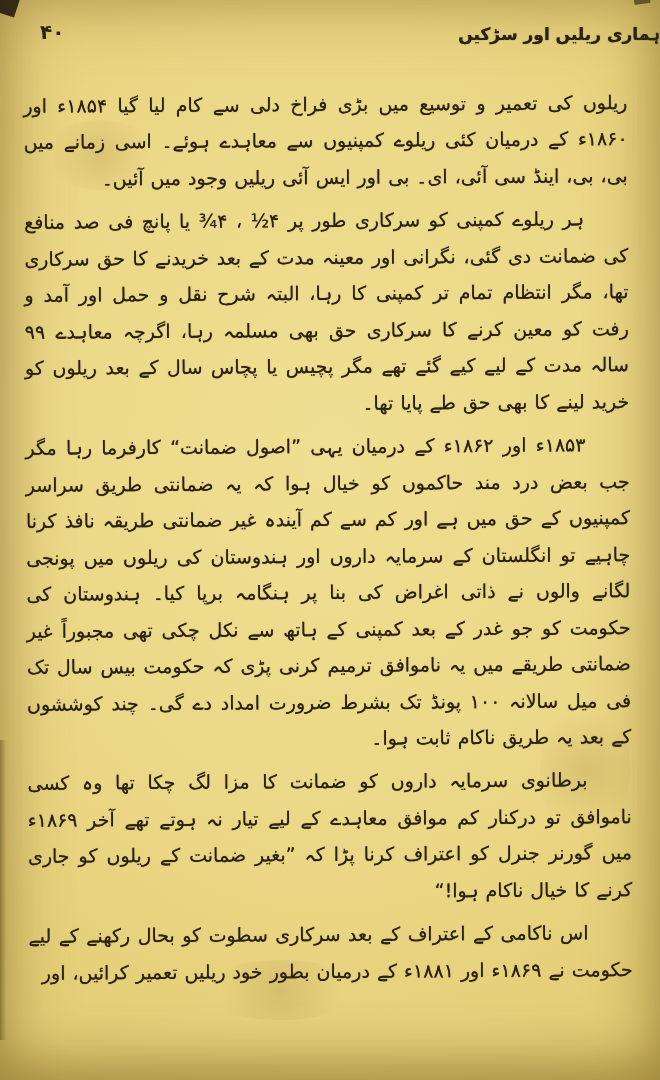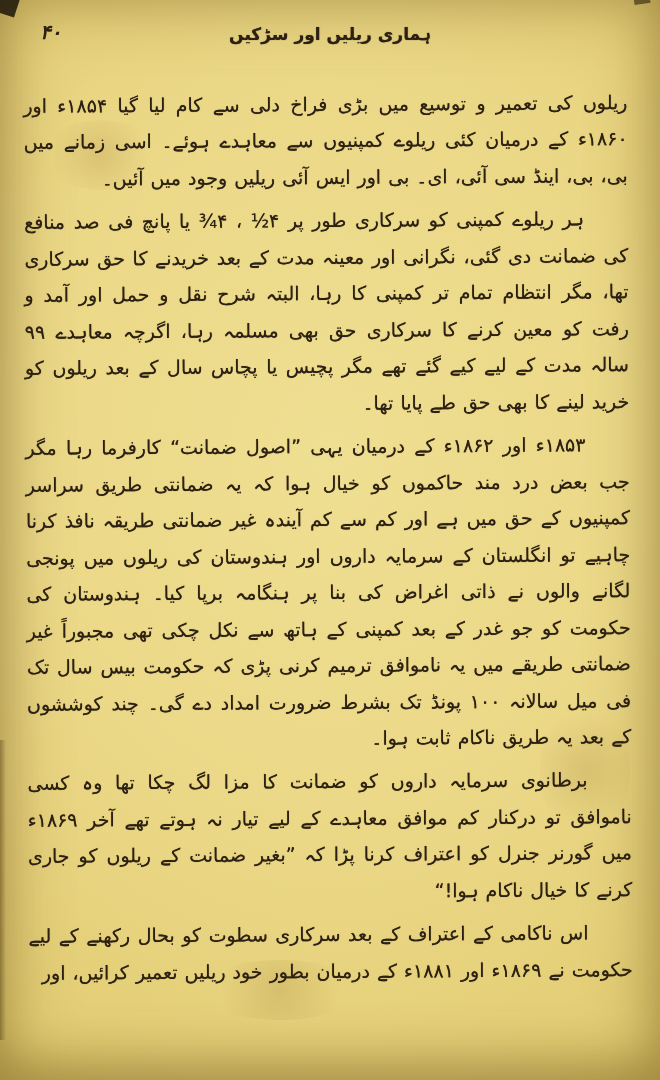--- a/index.html
+++ b/index.html
@@ -50,34 +50,33 @@
   .stain.s1 { top: 120px; left: 40px; width: 120px; height: 70px; }
   .stain.s2 { top: 700px; right: 30px; width: 90px; height: 140px; }
   .stain.s3 { bottom: 60px; left: 200px; width: 160px; height: 60px; }
 
   .running-header {
     position: relative;
     padding-top: 24px;
     height: 46px;
   }
   .page-title {
-    text-align: center;
+    text-align: right;
     font-size: 17px;
     font-weight: bold;
     letter-spacing: 0.5px;
     text-shadow: 0 0 1px rgba(40,26,6,.7);
   }
   .page-number {
     position: absolute;
     top: 20px;
     left: 48px;           
     right: auto;
     font-size: 20px;
     font-weight: bold;
-    font-style: italic;
   }
   
   .page-number { left: auto; right: 600px; }
   .page-number.real-pos { right: auto; left: 40px; }
 
   .body-text {
     padding: 16px 30px 0 26px;
     transform: rotate(-0.35deg);
   }
   .body-text p {

